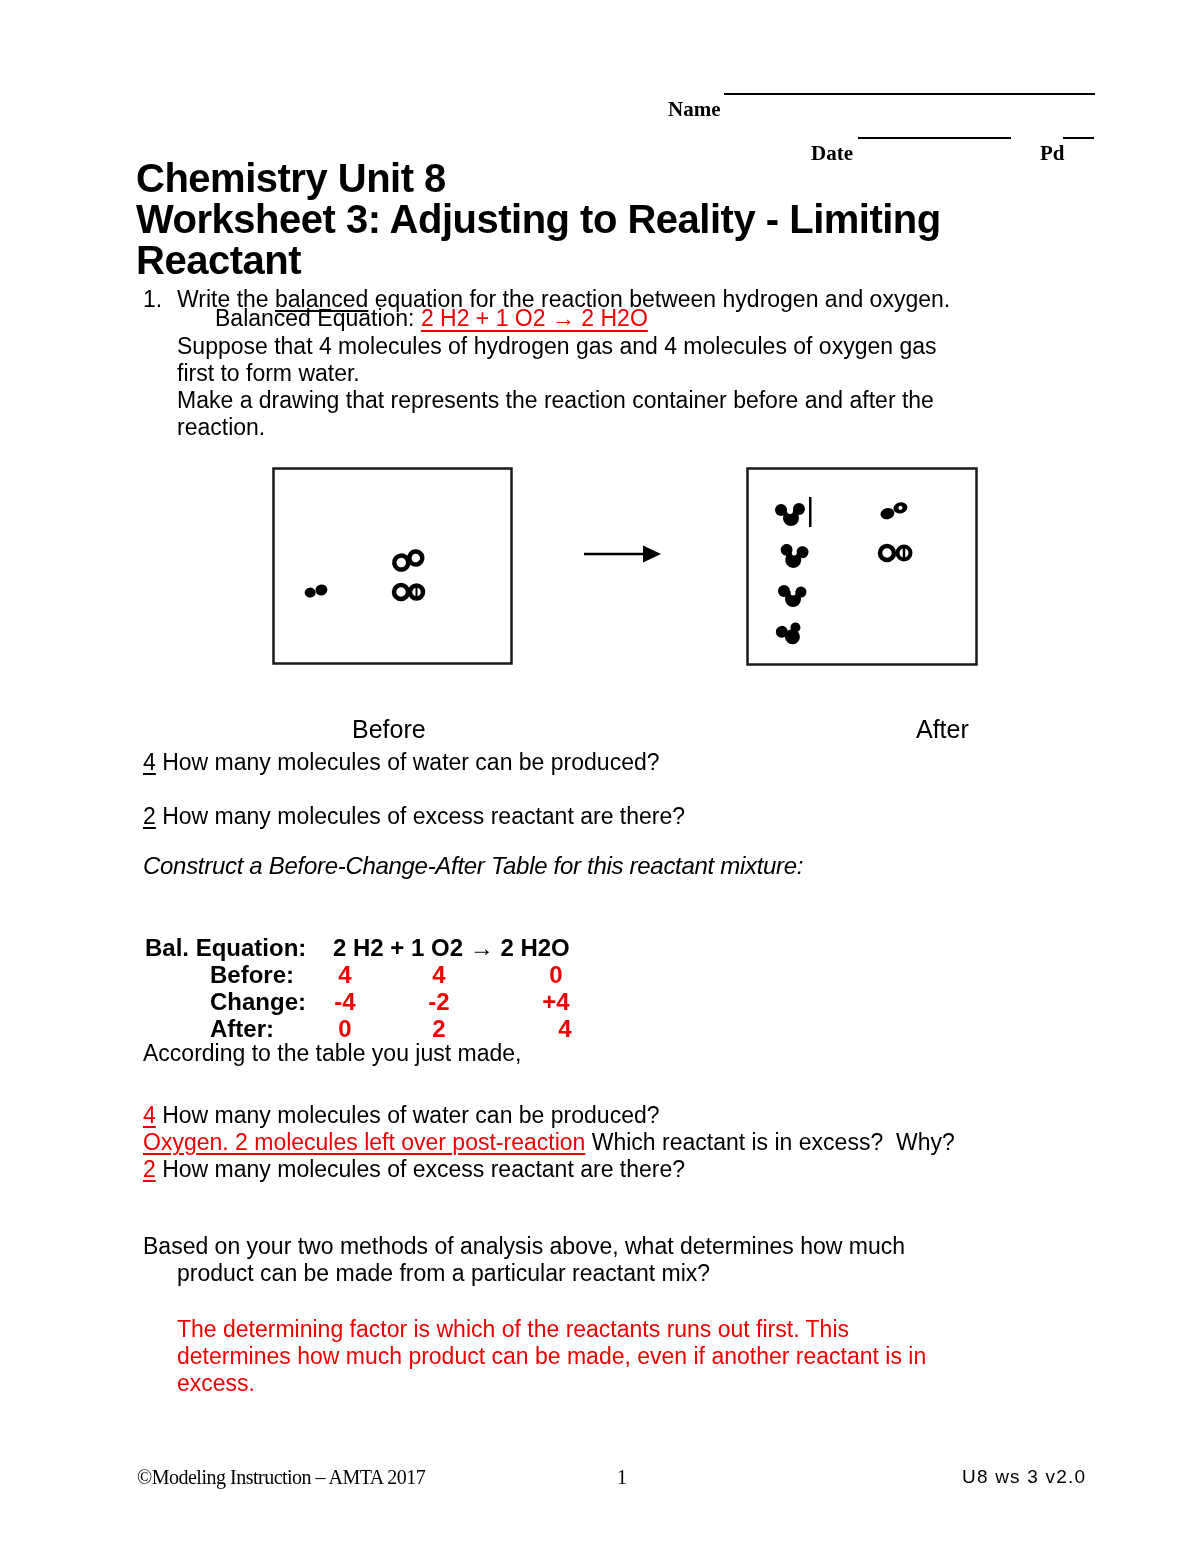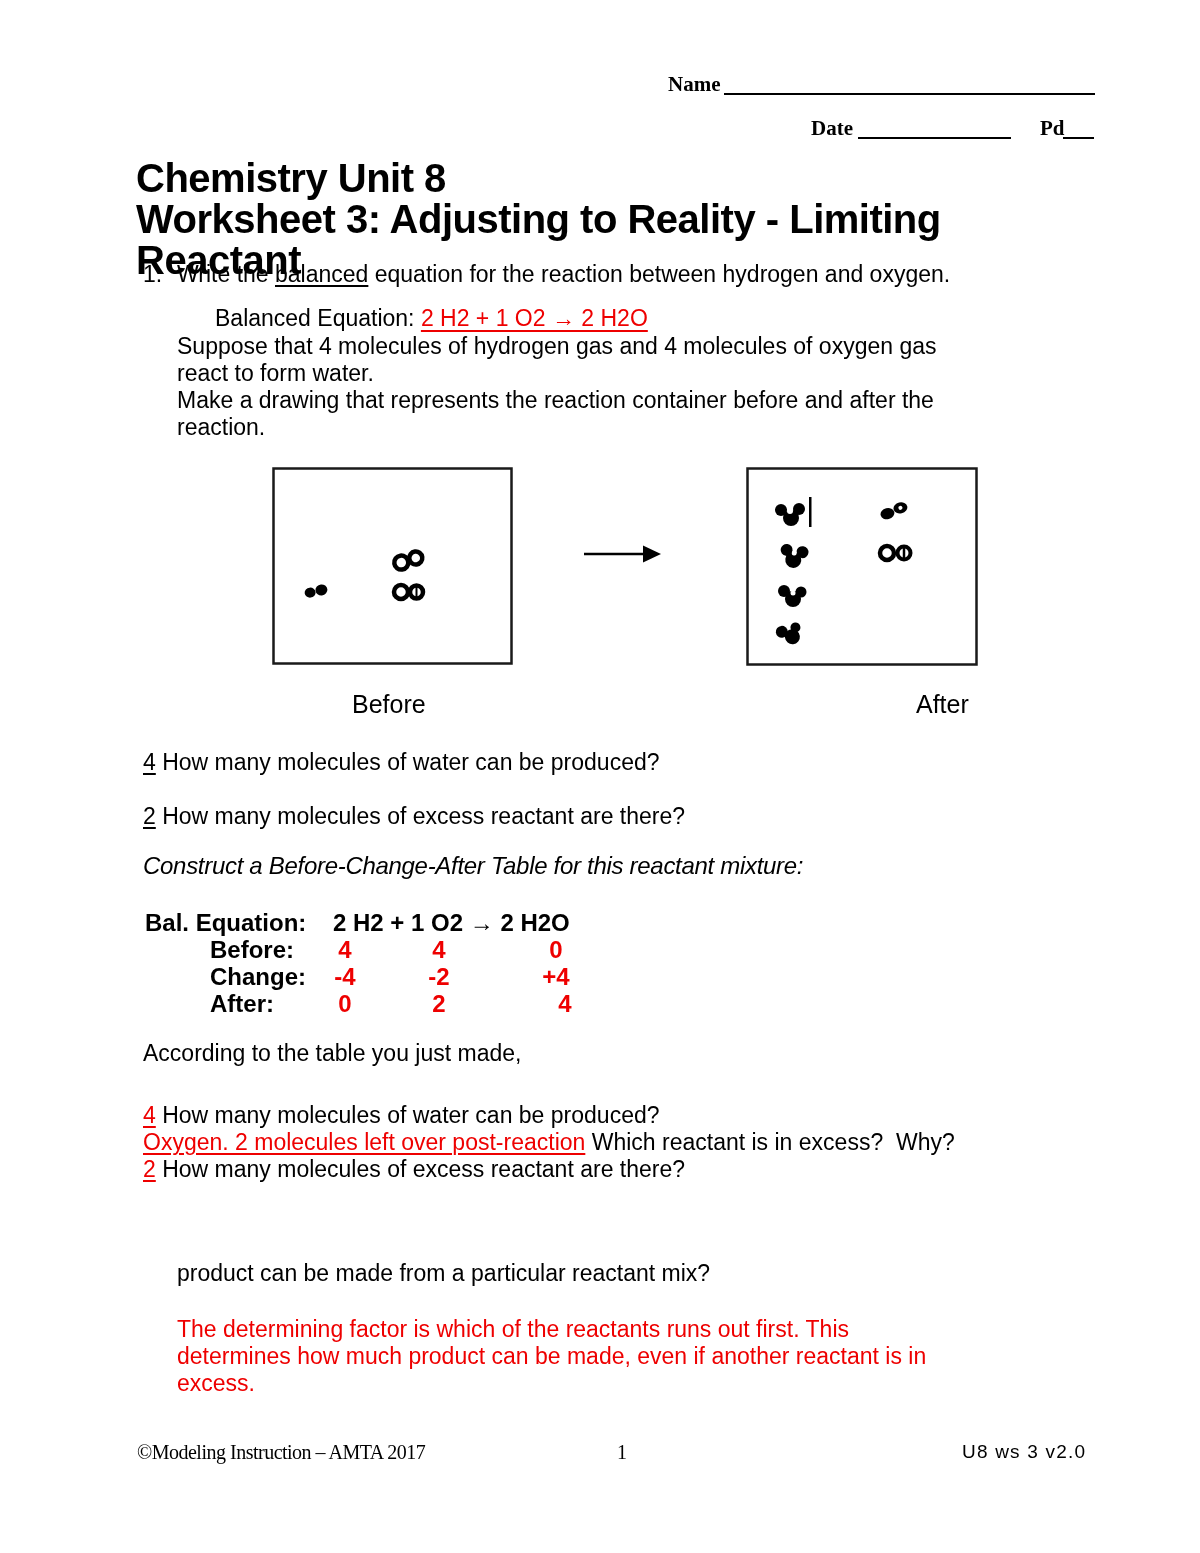--- a/index.html
+++ b/index.html
@@ -1,19 +1,19 @@
 <!DOCTYPE html>
 <html style="--answer-red: #ee0000;"><head>
 <meta charset="utf-8">
 <style>
   html,body{margin:0;padding:0;background:#ffffff;}
   .page{position:relative;width:1200px;height:1553px;background:#ffffff;overflow:hidden;
         font-family:"Liberation Sans",sans-serif;color:#000;}
   .abs{position:absolute;}
-  .page span{white-space:pre-wrap;}
+  .page span{white-space:pre-wrap;margin-top:25px;}
   .serif{font-family:"Liberation Serif",serif;}
   .hdr-label{font-weight:bold;font-size:21px;}
   .rule{position:absolute;height:0;border-top:2px solid #000;}
   .title{left:136px;width:955px;text-align:left;font-weight:bold;font-size:40px;
          line-height:41px;letter-spacing:-0.5px;}
   .body-line{font-size:23px;line-height:27px;}
   .u{text-decoration:underline;text-decoration-thickness:2px;text-underline-offset:3px;}
   .red{color:var(--answer-red,#ee0000);}
   .q1num{display:inline-block;width:34px;}
   .italic-label{font-size:25px;}
@@ -41,21 +41,21 @@
 
   <div class="abs body-line" style="left:143px;top:261px">
     <span class="q1num">1.</span><span>Write the </span><span class="u">balanced</span><span> equation for the reaction between hydrogen and oxygen.</span>
   </div>
 
   <div class="abs body-line" style="left:215px;top:305px">
     <span>Balanced Equation: </span><span class="u red" style="text-underline-offset:4px">2 H2 + 1 O2 → 2 H2O</span>
   </div>
 
   <div class="abs body-line" style="left:177px;top:333px">Suppose that 4 molecules of hydrogen gas and 4 molecules of oxygen gas</div>
-  <div class="abs body-line" style="left:177px;top:360px">react to form water.</div>
+  <div class="abs body-line" style="left:177px;top:360px">first to form water.</div>
   <div class="abs body-line" style="left:177px;top:387px">Make a drawing that represents the reaction container before and after the</div>
   <div class="abs body-line" style="left:177px;top:414px">reaction.</div>
 
   <svg class="abs" style="left:272px;top:467px" width="241" height="198">
     <rect x="1.5" y="1.5" width="238" height="195" fill="none" stroke="#1a1a1a" stroke-width="2.5"></rect>
     <g transform="translate(137,93) rotate(-8)">
       <circle cx="-8" cy="1.5" r="7" fill="#fff" stroke="#000" stroke-width="4.5"></circle>
       <circle cx="7" cy="-1" r="6.5" fill="#fff" stroke="#000" stroke-width="4.5"></circle>
     </g>
     <g transform="translate(137,125)">
@@ -147,20 +147,21 @@
   <div class="abs body-line" style="left:143px;top:1102px">
     <span class="u red">4</span><span> How many molecules of water can be produced?</span>
   </div>
   <div class="abs body-line" style="left:143px;top:1129px">
     <span class="u red">Oxygen. 2 molecules left over post-reaction</span><span> Which reactant is in excess?  Why?</span>
   </div>
   <div class="abs body-line" style="left:143px;top:1156px">
     <span class="u red">2</span><span> How many molecules of excess reactant are there?</span>
   </div>
 
+  <div class="abs body-line" style="left:143px;top:1233px">Based on your two methods of analysis above, what determines how much</div>
   <div class="abs body-line" style="left:177px;top:1260px">product can be made from a particular reactant mix?</div>
 
   <div class="abs body-line red" style="left:177px;top:1316px">The determining factor is which of the reactants runs out first.  This</div>
   <div class="abs body-line red" style="left:177px;top:1343px">determines how much product can be made, even if another reactant is in</div>
   <div class="abs body-line red" style="left:177px;top:1370px">excess.</div>
 
   <span class="abs serif footer-left" style="left:137px;top:1441px">©Modeling Instruction – AMTA 2017</span>
   <span class="abs serif footer-center" style="left:610px;top:1441px;width:24px;text-align:center">1</span>
   <span class="abs footer-right" style="left:962px;top:1441px">U8 ws 3 v2.0</span>
 

